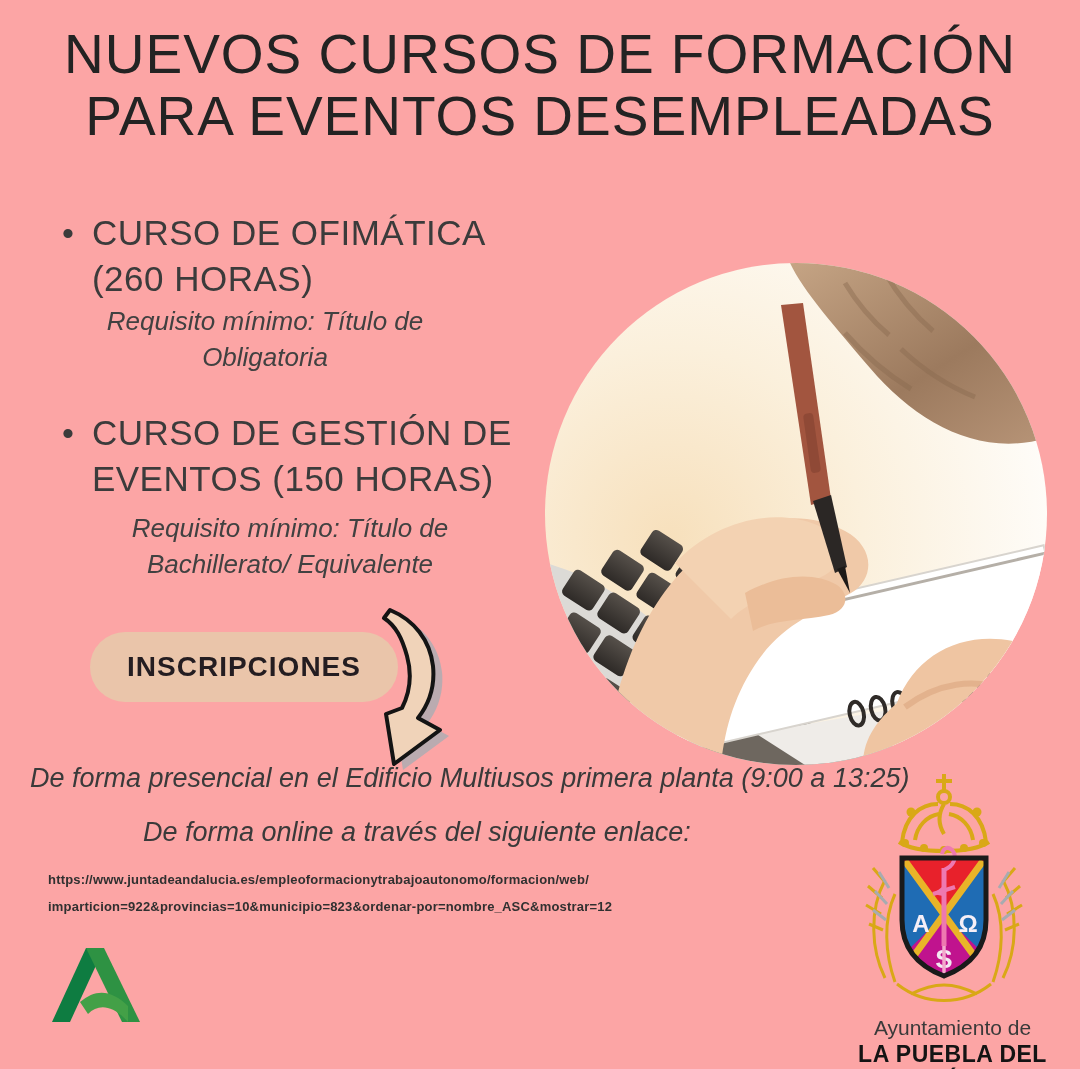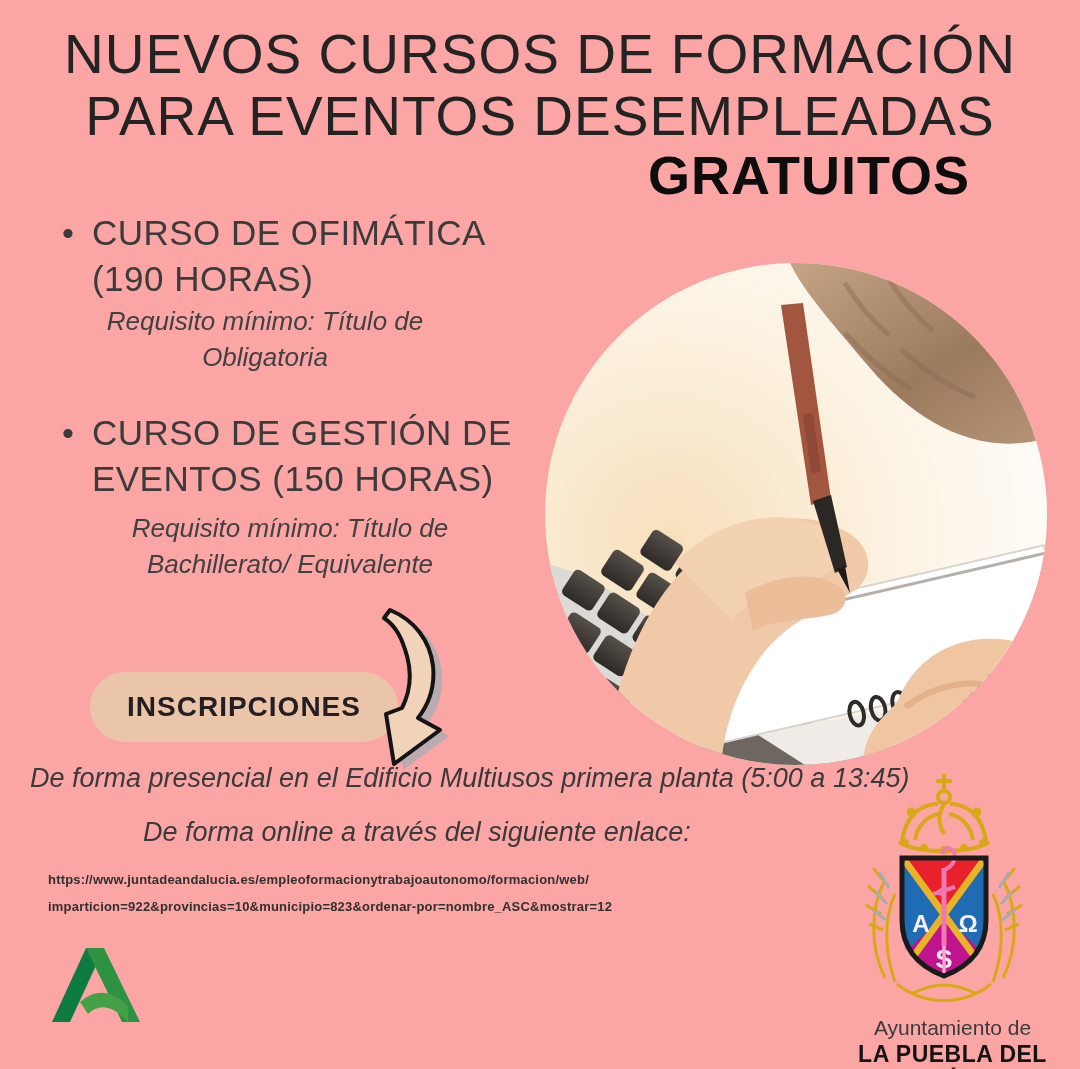--- a/index.html
+++ b/index.html
@@ -20,21 +20,21 @@
   .course-1{top:210px;}
   .course-2{top:410px;}
   .bullet{font-size:34px;line-height:46px;margin-right:18px;}
   .course-lines span{display:block;font-size:35px;line-height:46px;letter-spacing:0.5px;}
   .req{position:absolute;text-align:center;font-style:italic;color:#414141;}
   .req span{display:block;font-size:26px;line-height:36px;}
   .req-1{left:92px;top:303px;width:346px;}
   .req-2{left:112px;top:510px;width:356px;}
   
   .pill{position:absolute;left:90px;top:632px;width:308px;height:70px;border-radius:36px;
-    background:var(--pill);display:flex;align-items:center;justify-content:center;cursor:pointer;margin-top:40px;}
+    background:var(--pill);display:flex;align-items:center;justify-content:center;cursor:pointer;}
   .pill span{font-size:28px;font-weight:700;letter-spacing:1px;color:#241d21;}
   .arrow-wrap{position:absolute;left:350px;top:604px;width:125px;height:168px;}
   
   .presencial{position:absolute;left:30px;top:763px;font-size:27px;font-style:italic;
     color:#3a3a3a;white-space:nowrap;}
   .online{position:absolute;left:143px;top:817px;font-size:27px;font-style:italic;
     color:#3a3a3a;white-space:nowrap;}
   .url{position:absolute;left:48px;top:866px;color:var(--ink-url);cursor:pointer;}
   .url span{display:block;font-size:13px;font-weight:700;line-height:27px;letter-spacing:0.2px;}
   
@@ -50,27 +50,26 @@
   .ayto-label .l2{display:block;font-size:23px;font-weight:700;letter-spacing:0.5px;
     color:#141414;line-height:27px;}
 </style>
 </head>
 <body>
 
 <div class="poster">
 
   <div class="title-line title-1">NUEVOS CURSOS DE FORMACIÓN</div>
   <div class="title-line title-2">PARA EVENTOS DESEMPLEADAS</div>
-  <div class="badge">GRATUITOS</div>
 
   <div class="course course-1">
     <div class="bullet">•</div>
     <div class="course-lines">
       <span>CURSO DE OFIMÁTICA</span>
-      <span>(190 HORAS)</span>
+      <span>(260 HORAS)</span>
     </div>
   </div>
   <div class="req req-1">
     <span>Requisito mínimo: Título de</span>
     <span>Obligatoria</span>
   </div>
 
   <div class="course course-2">
     <div class="bullet">•</div>
     <div class="course-lines">
@@ -165,21 +164,21 @@
     <span>INSCRIPCIONES</span>
   </div>
 
   <div class="arrow-wrap">
     <svg width="125" height="168" viewBox="0 0 125 168">
       <path d="M 40 6 C 64 16 80 36 83 62 C 85 82 79 100 68 114 L 90 126 L 44 160 L 36 110 L 52 104 C 60 88 62 70 57 52 C 52 34 46 22 34 14 Z" transform="translate(9,6)" fill="var(--arrow-shadow)" opacity="0.8"></path>
       <path d="M 40 6 C 64 16 80 36 83 62 C 85 82 79 100 68 114 L 90 126 L 44 160 L 36 110 L 52 104 C 60 88 62 70 57 52 C 52 34 46 22 34 14 Z" fill="var(--arrow-fill)" stroke="#141414" stroke-width="4" stroke-linejoin="round"></path>
     </svg>
   </div>
 
-  <div class="presencial">De forma presencial en el Edificio Multiusos primera planta (5:00 a 13:45)</div>
+  <div class="presencial">De forma presencial en el Edificio Multiusos primera planta (9:00 a 13:25)</div>
   <div class="online">De forma online a través del siguiente enlace:</div>
   <div class="url">
     <span>https://www.juntadeandalucia.es/empleoformacionytrabajoautonomo/formacion/web/</span>
     <span>imparticion=922&amp;provincias=10&amp;municipio=823&amp;ordenar-por=nombre_ASC&amp;mostrar=12</span>
   </div>
 
   <div class="junta-logo">
     <svg width="92" height="80" viewBox="0 0 92 80">
       <path d="M 2 78 L 36 4 L 54 4 L 20 78 Z" fill="var(--junta-dark)"></path>
       <path d="M 36 4 L 54 4 L 90 78 L 72 78 Z" fill="var(--junta-mid)"></path>

